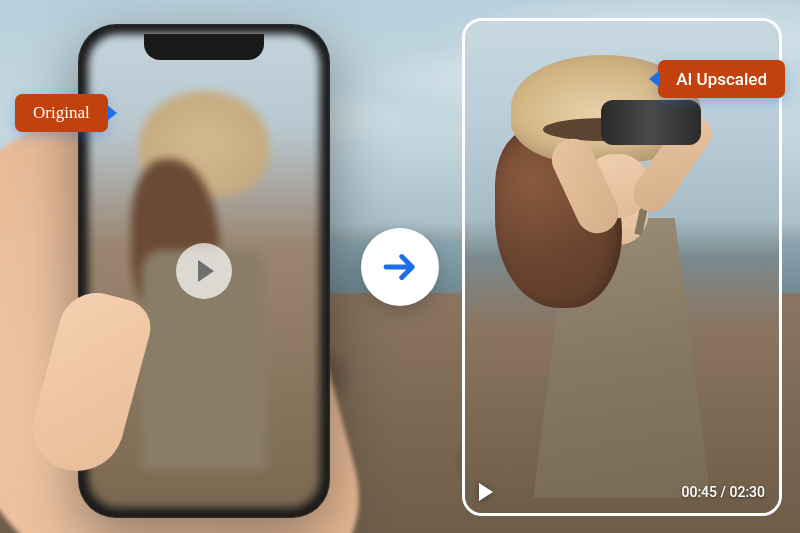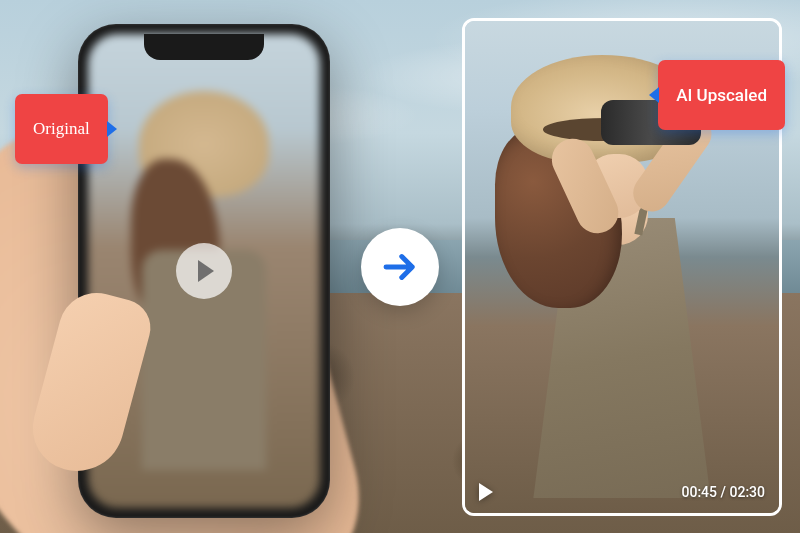--- a/index.html
+++ b/index.html
@@ -164,21 +164,21 @@
     }
     
     
     .upscaled-frame {
       position: absolute;
       right: 18px;
       top: 18px;
       width: 320px;
       height: 498px;
       border: 3px solid #ffffff;
-      border-radius: 12px;
+      border-radius: 20px;
       overflow: hidden;
       z-index: 3;
     }
     .upscaled-content {
       position: absolute;
       inset: 0;
       background: linear-gradient(180deg, #c8d8e0 0%, #bccfda 18%, #a8bcc6 40%, #7a8a8f 48%, #8a7560 62%, #6e5d48 100%);
     }
     .up-figure {
       position: absolute;
@@ -291,25 +291,25 @@
     .timecode {
       color: #ffffff;
       font-size: 14px;
       font-weight: 500;
       text-shadow: 0 1px 3px rgba(0,0,0,0.5);
     }
     
     
     .label {
       position: absolute;
-      background: #ef4444;
+      background: #c2410c;
       color: #ffffff;
       font-size: 17px;
       font-weight: 500;
-      padding: 25px 18px;
+      padding: 9px 18px;
       border-radius: 7px;
       z-index: 20;
       box-shadow: 0 4px 12px rgba(30,110,232,0.3);
     }
     .label-original {
       left: 15px;
       top: 94px;
       font-family: Liberation Serif, serif;
     }
     .label-original::after {

